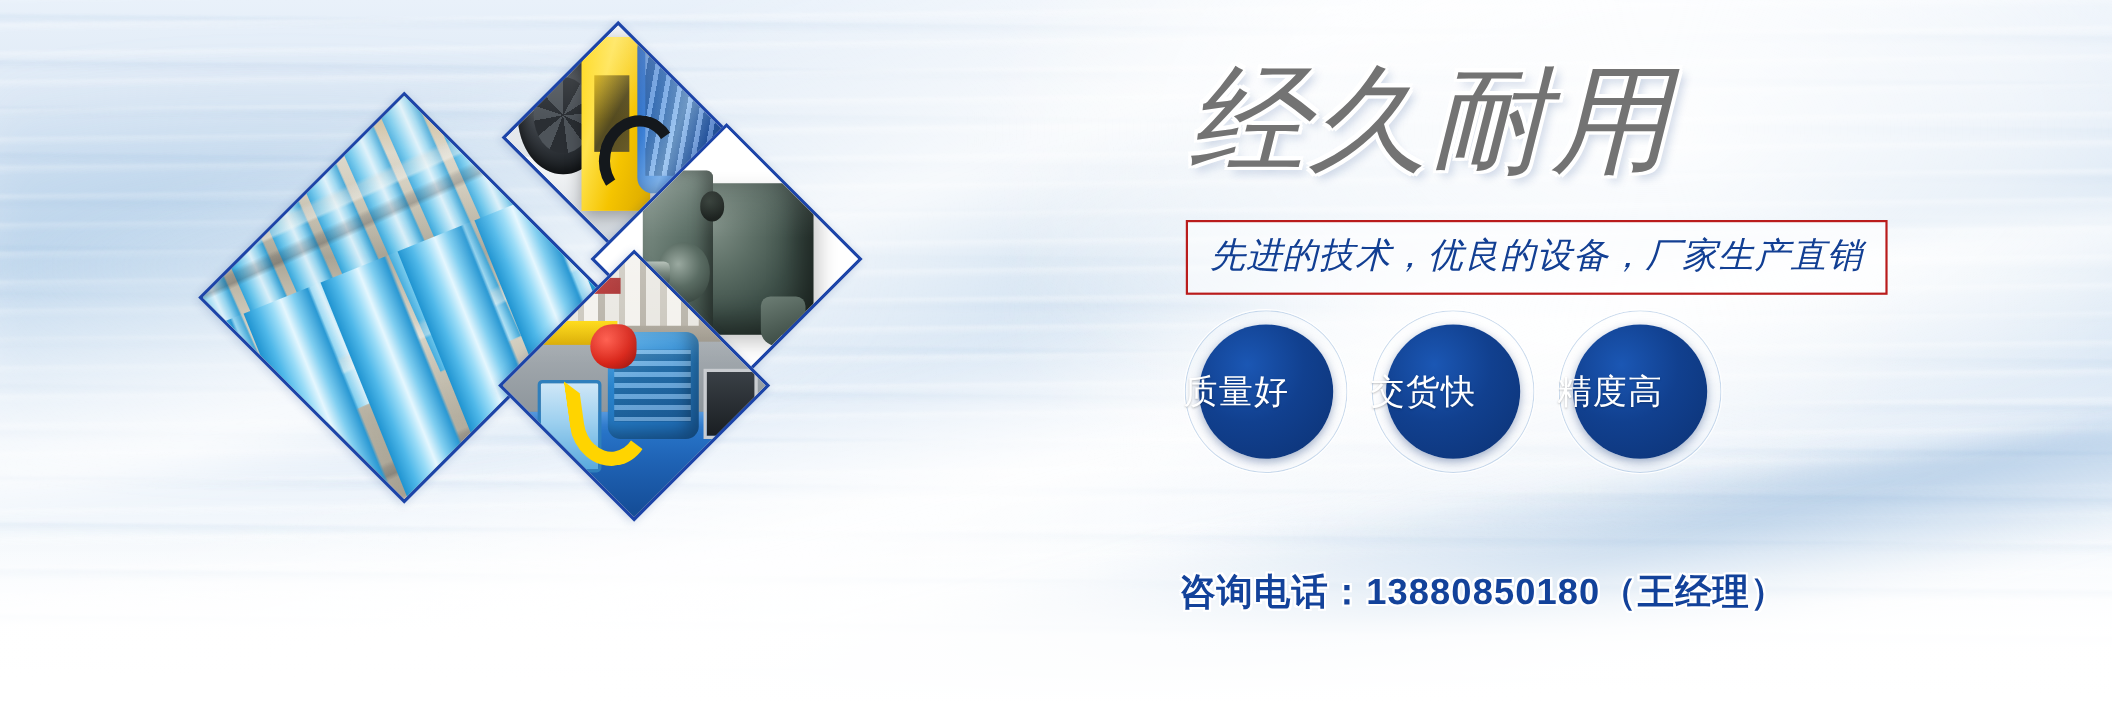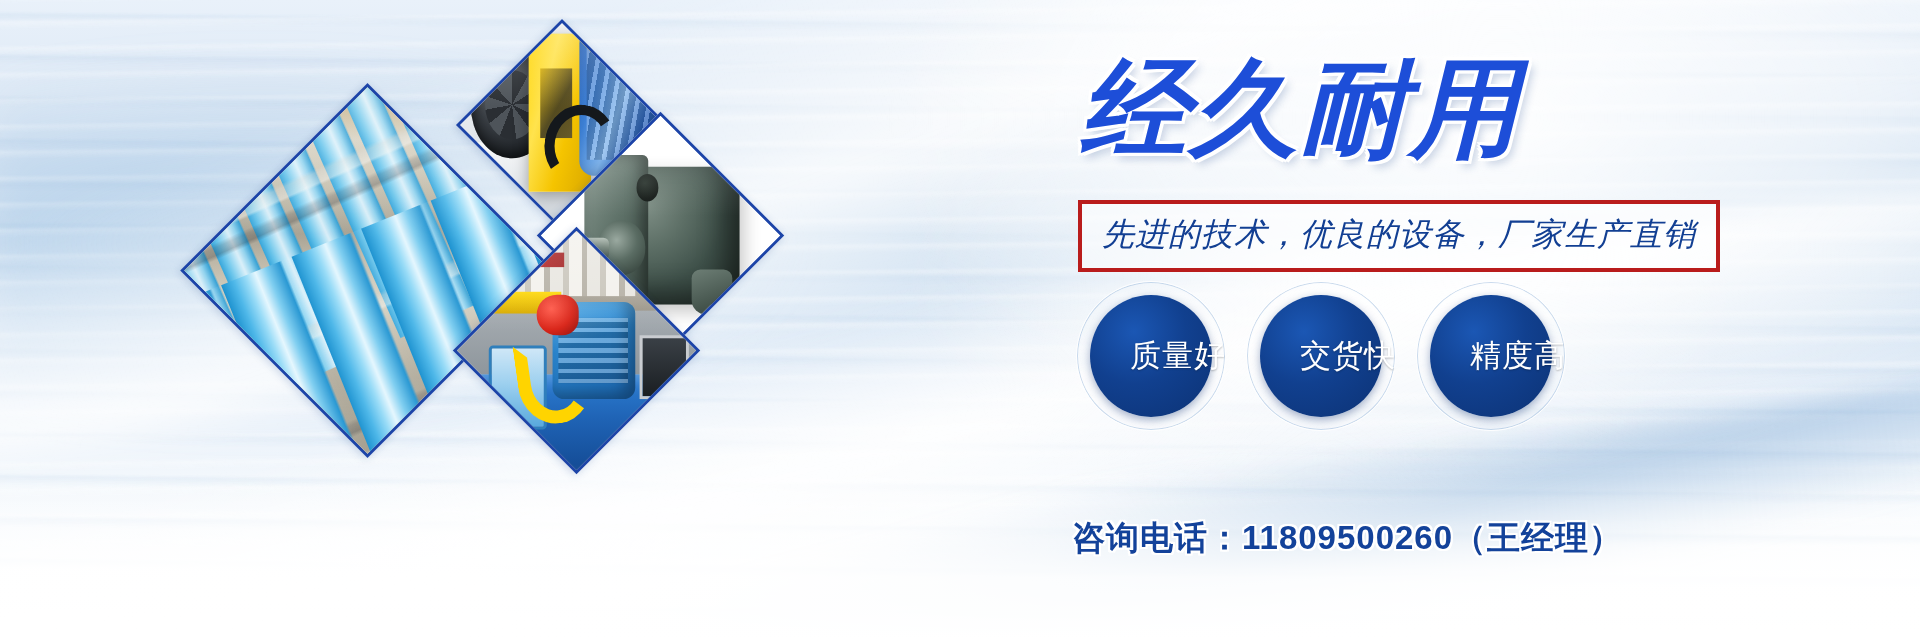--- a/index.html
+++ b/index.html
@@ -242,46 +242,46 @@
     position:absolute; inset:0; pointer-events:none;
     background:linear-gradient(135deg, rgba(255,255,255,.22) 0%, rgba(255,255,255,0) 42%);
   }
 
   
   #content { position:absolute; left:1070px; top:0; width:760px; height:640px; }
 
   .headline {
     position:absolute; left:10px; top:52px;
     font-size:108px; line-height:1.05;
-    font-weight:bold; font-style:italic;
+    font-weight:normal; font-style:italic;
     letter-spacing:2px;
-    color:#1d4ed8;
+    color:#737373;
     text-shadow:
       3px 0 0 #ffffff, -3px 0 0 #ffffff, 0 3px 0 #ffffff, 0 -3px 0 #ffffff,
       3px 3px 0 #ffffff, -3px 3px 0 #ffffff, 3px -3px 0 #ffffff, -3px -3px 0 #ffffff,
       5px 6px 9px rgba(20,60,130,.22);
     white-space:nowrap;
   }
 
   .subbox {
     position:absolute; left:8px; top:200px;
-    border:4px solid #b91c1c;
+    border:2px solid #b91c1c;
     background:rgba(255,255,255,.55);
     padding:9px 20px 11px 20px;
     white-space:nowrap;
   }
   .subbox-text {
     font-size:32px; font-style:italic; font-weight:500;
     color:#123f93; letter-spacing:1px;
   }
 
   .badges { position:absolute; left:6px; top:281px; display:flex; gap:20px; }
   .badge {
     position:relative; width:150px; height:150px; border-radius:50%;
-    display:flex; align-items:center; justify-content:flex-end;
+    display:flex; align-items:center; justify-content:flex-start;
   }
   .badge .ring {
     position:absolute; inset:0; border-radius:50%;
     border:1.5px solid rgba(255,255,255,.92);
     box-shadow:0 0 0 1px rgba(140,175,215,.45) inset;
   }
   .badge .disc {
     position:absolute; inset:14px; border-radius:50%;
     background:radial-gradient(circle at 36% 30%, #1b57b4 0%, #11408f 45%, #0c3274 100%);
     box-shadow:0 3px 9px rgba(15,50,115,.38);
@@ -389,16 +389,16 @@
       </div>
 
       <div class="badge">
         <span class="ring"></span>
         <span class="disc"></span>
         <span class="label">精度高</span>
       </div>
 
     </div>
 
-    <div class="phone">咨询电话：11809500260（王经理）</div>
+    <div class="phone">咨询电话：13880850180（王经理）</div>
 
   </div>
 </div>
 
 </body></html>

